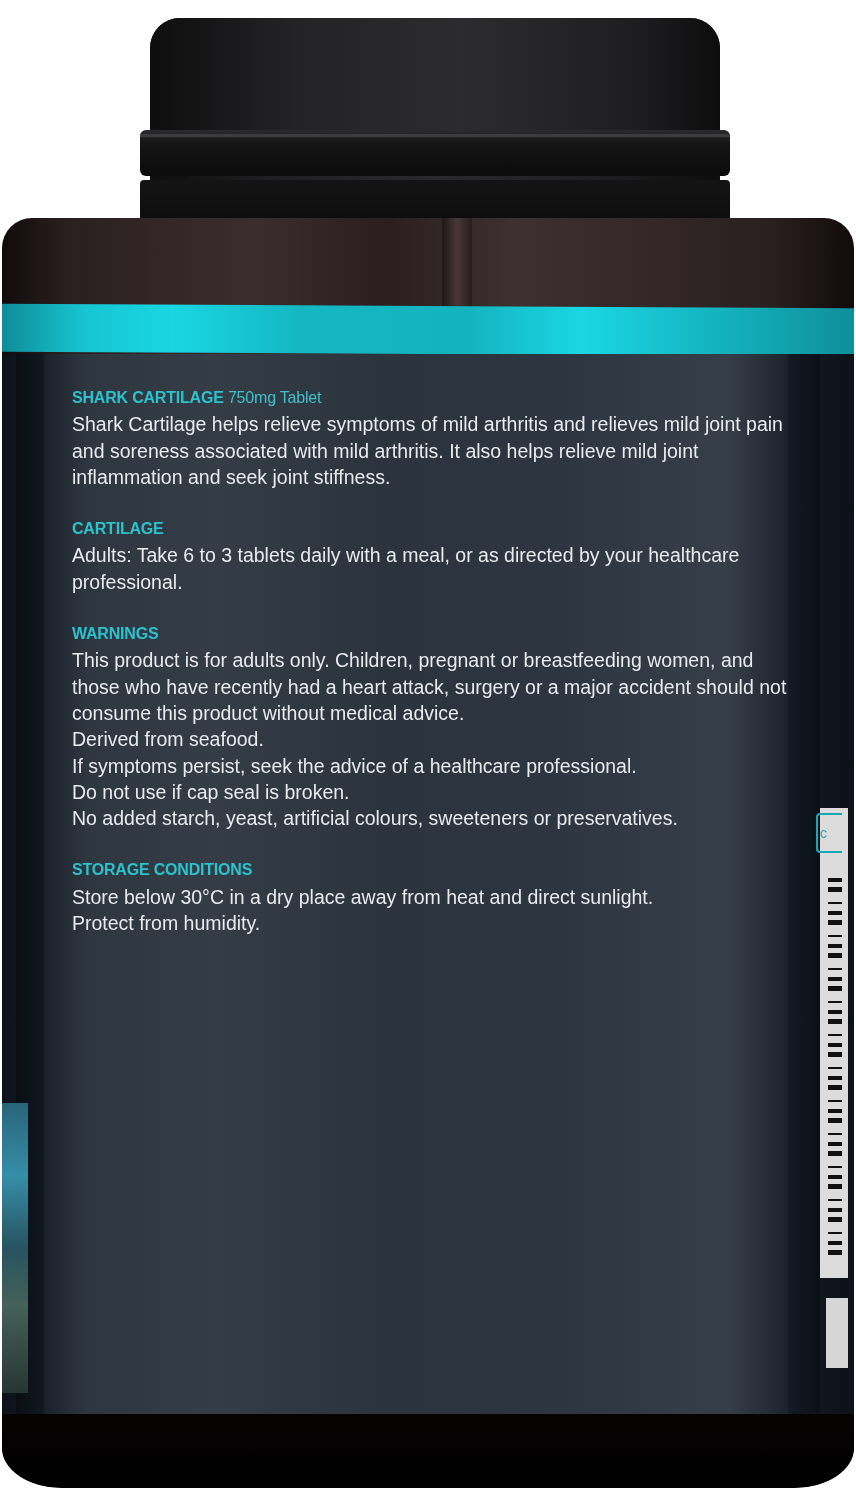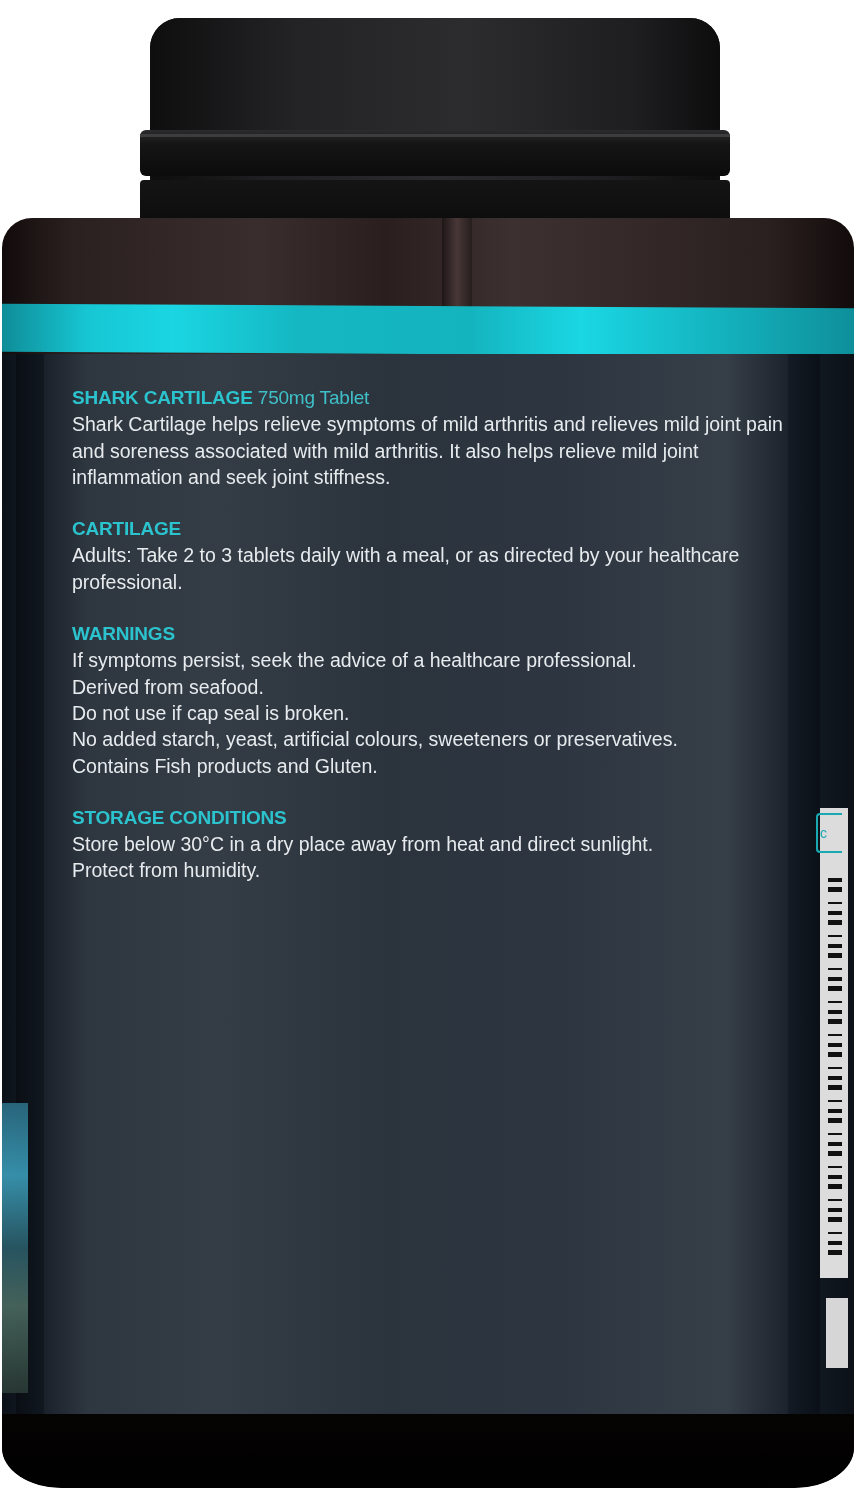--- a/index.html
+++ b/index.html
@@ -87,21 +87,21 @@
       border-radius: 0 0 60px 60px / 0 0 40px 40px;
     }
 
     
     .content {
       position: absolute; left: 72px; top: 385px; width: 720px;
       color: #e7ebee; font-size: 19.5px; line-height: 26.3px;
     }
     .section { margin-bottom: 26px; }
     .heading {
-      color: #2bc3cd; font-weight: bold; font-size: 19px; letter-spacing: -0.2px;
+      color: #2bc3cd; font-weight: bold; font-size: 16px; letter-spacing: -0.2px;
     }
     .heading .sub { font-weight: normal; color: #3fc0c8; }
     .para { display: block; }
   </style>
 </head>
 <body>
 
 <div class="cap">
   <div class="cap-top"></div>
   <div class="cap-ridge">
@@ -129,30 +129,30 @@
   <div class="section">
     <div class="heading">
       <span>SHARK CARTILAGE</span>
       <span class="sub">750mg Tablet</span>
     </div>
     <span class="para">Shark Cartilage helps relieve symptoms of mild arthritis and relieves mild joint pain and soreness associated with mild arthritis. It also helps relieve mild joint inflammation and seek joint stiffness.</span>
   </div>
 
   <div class="section">
     <div class="heading">CARTILAGE</div>
-    <span class="para">Adults: Take 2 to 3 tablets daily with a meal, or as directed by your healthcare professional.</span>
+    <span class="para">Adults: Take 6 to 3 tablets daily with a meal, or as directed by your healthcare professional.</span>
   </div>
 
   <div class="section">
     <div class="heading">WARNINGS</div>
+    <span class="para">This product is for adults only. Children, pregnant or breastfeeding women, and those who have recently had a heart attack, surgery or a major accident should not consume this product without medical advice.</span>
+    <span class="para">Derived from seafood.</span>
     <span class="para">If symptoms persist, seek the advice of a healthcare professional.</span>
-    <span class="para">Derived from seafood.</span>
     <span class="para">Do not use if cap seal is broken.</span>
     <span class="para">No added starch, yeast, artificial colours, sweeteners or preservatives.</span>
-    <span class="para">Contains Fish products and Gluten.</span>
   </div>
 
   <div class="section">
     <div class="heading">STORAGE CONDITIONS</div>
     <span class="para">Store below 30°C in a dry place away from heat and direct sunlight.</span>
     <span class="para">Protect from humidity.</span>
   </div>
 </div>
 
 </body></html>

